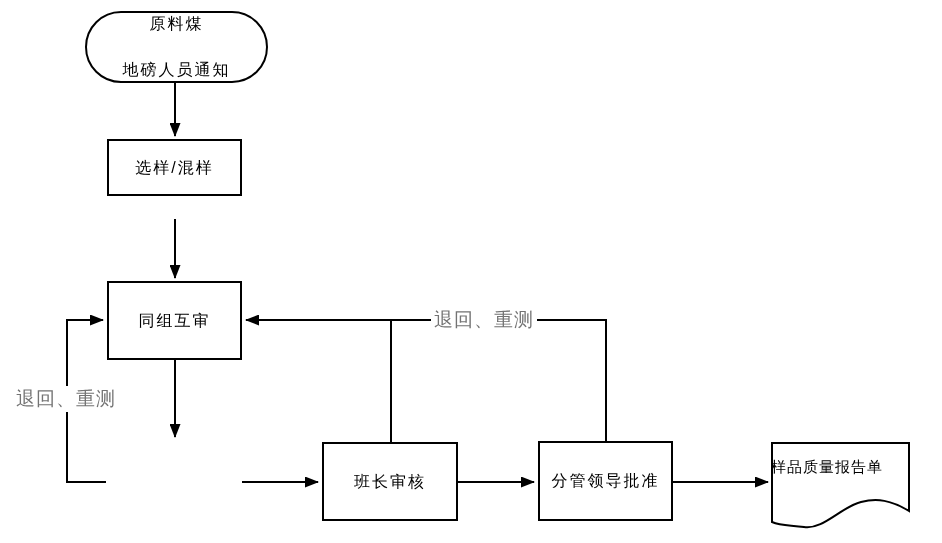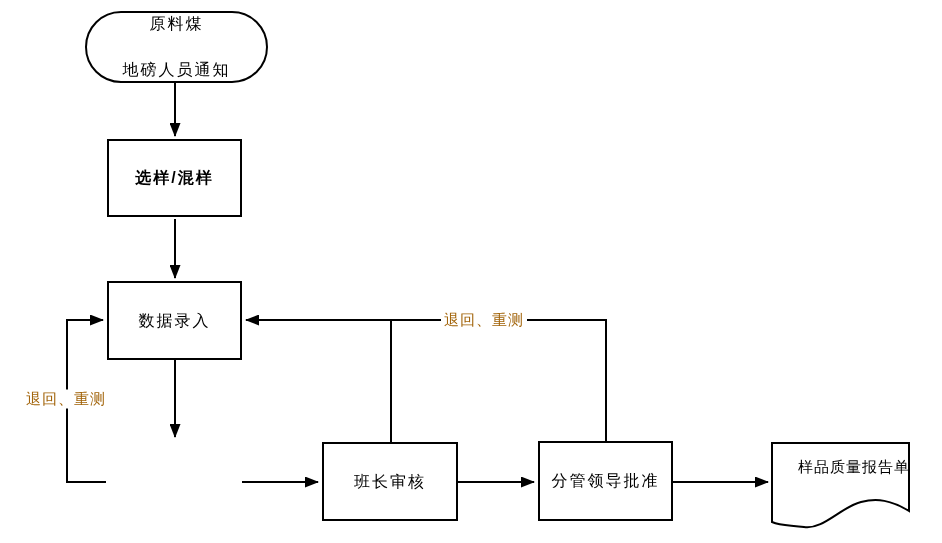--- a/index.html
+++ b/index.html
@@ -58,33 +58,33 @@
   .doc-node svg{display:block;}
   .doc-shape{
     stroke:var(--line-color);
     stroke-width:2;
     fill:var(--node-fill);
   }
   .doc-label{
     position:absolute;
     left:0;top:16px;
     width:100%;
-    text-align:right;
+    text-align:left;
     font-size:15px;
     letter-spacing:1px;
     color:#000;
   }
   .edge-label{
     position:absolute;
     transform:translate(-50%,-50%);
     background:var(--bg);
     padding:0 3px;
-    font-size:15px;
+    font-size:19px;
     letter-spacing:1px;
-    color:#a16207;
+    color:#737373;
     white-space:nowrap;
   }
 </style>
 </head>
 <body>
 
 <div id="canvas">
 
   <svg id="edges" width="942" height="543" viewBox="0 0 942 543" xmlns="http://www.w3.org/2000/svg">
     <defs>
@@ -104,26 +104,26 @@
 
     <path class="edge" d="M606,441 V320 H246" marker-end="url(#arrow)"></path>
     <path class="edge" d="M391,442 V320"></path>
   </svg>
 
   <div class="node terminator" style="left:85px;top:11px;width:183px;height:72px;justify-content:space-between;">
     <span>原料煤</span>
     <span>地磅人员通知</span>
   </div>
 
-  <div class="node" style="left:107px;top:139px;width:135px;height:78px;font-weight:bold;">
+  <div class="node" style="left:107px;top:139px;width:135px;height:57px;">
     <span>选样/混样</span>
   </div>
 
   <div class="node" style="left:107px;top:281px;width:135px;height:79px;">
-    <span>数据录入</span>
+    <span>同组互审</span>
   </div>
 
 
   <div class="node" style="left:322px;top:442px;width:136px;height:79px;">
     <span>班长审核</span>
   </div>
 
   <div class="node" style="left:538px;top:441px;width:135px;height:80px;">
     <span>分管领导批准</span>
   </div>

